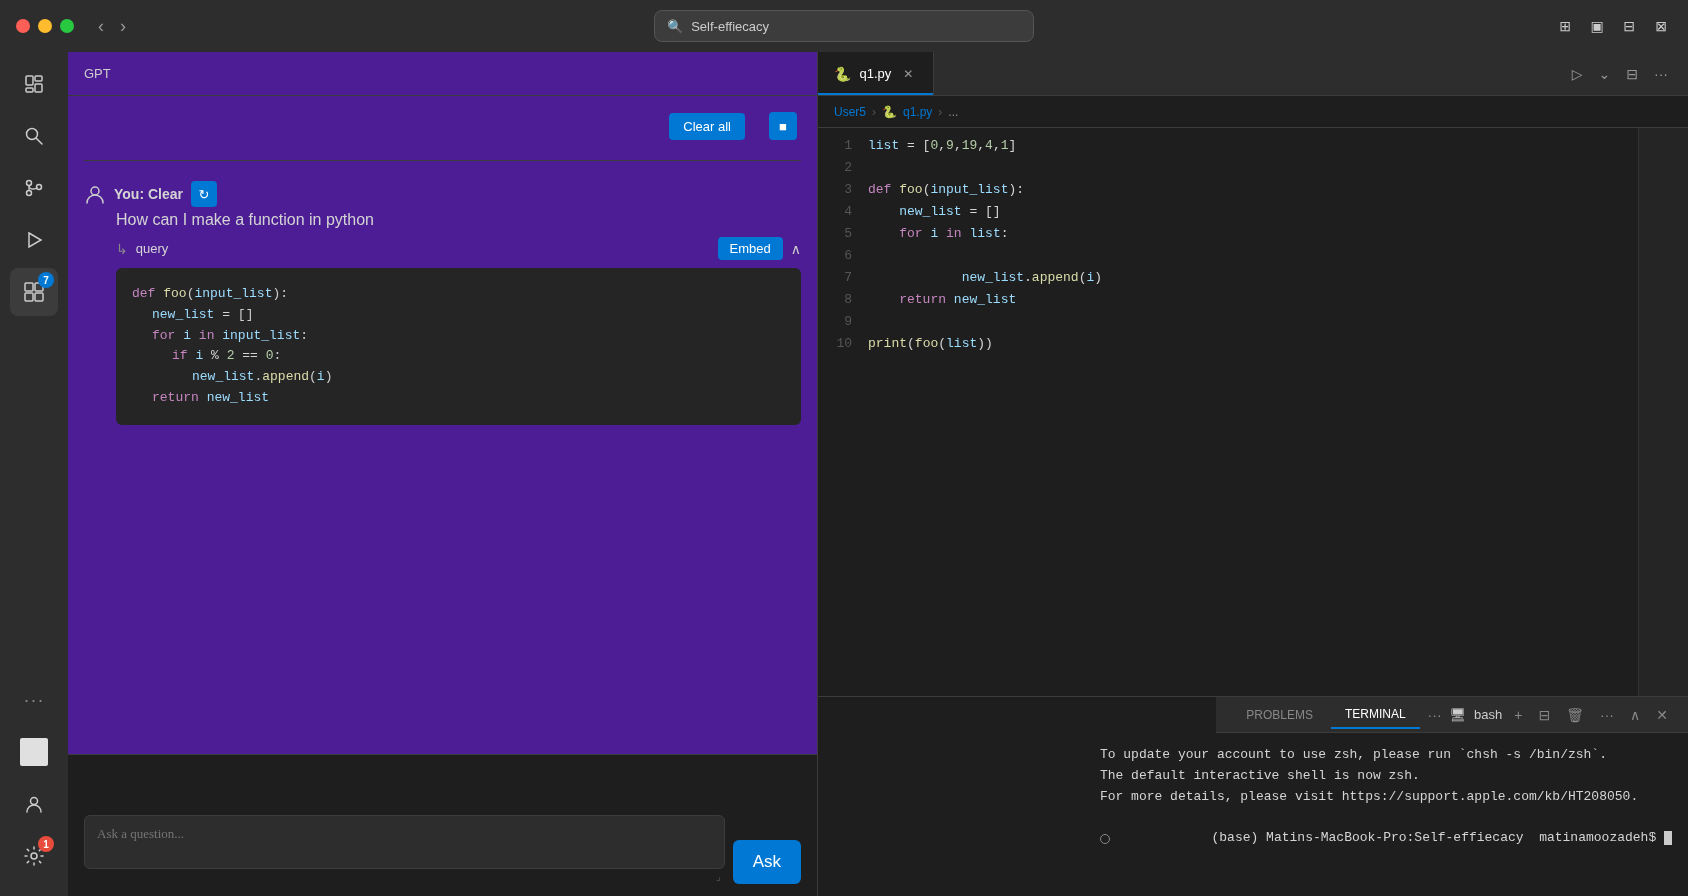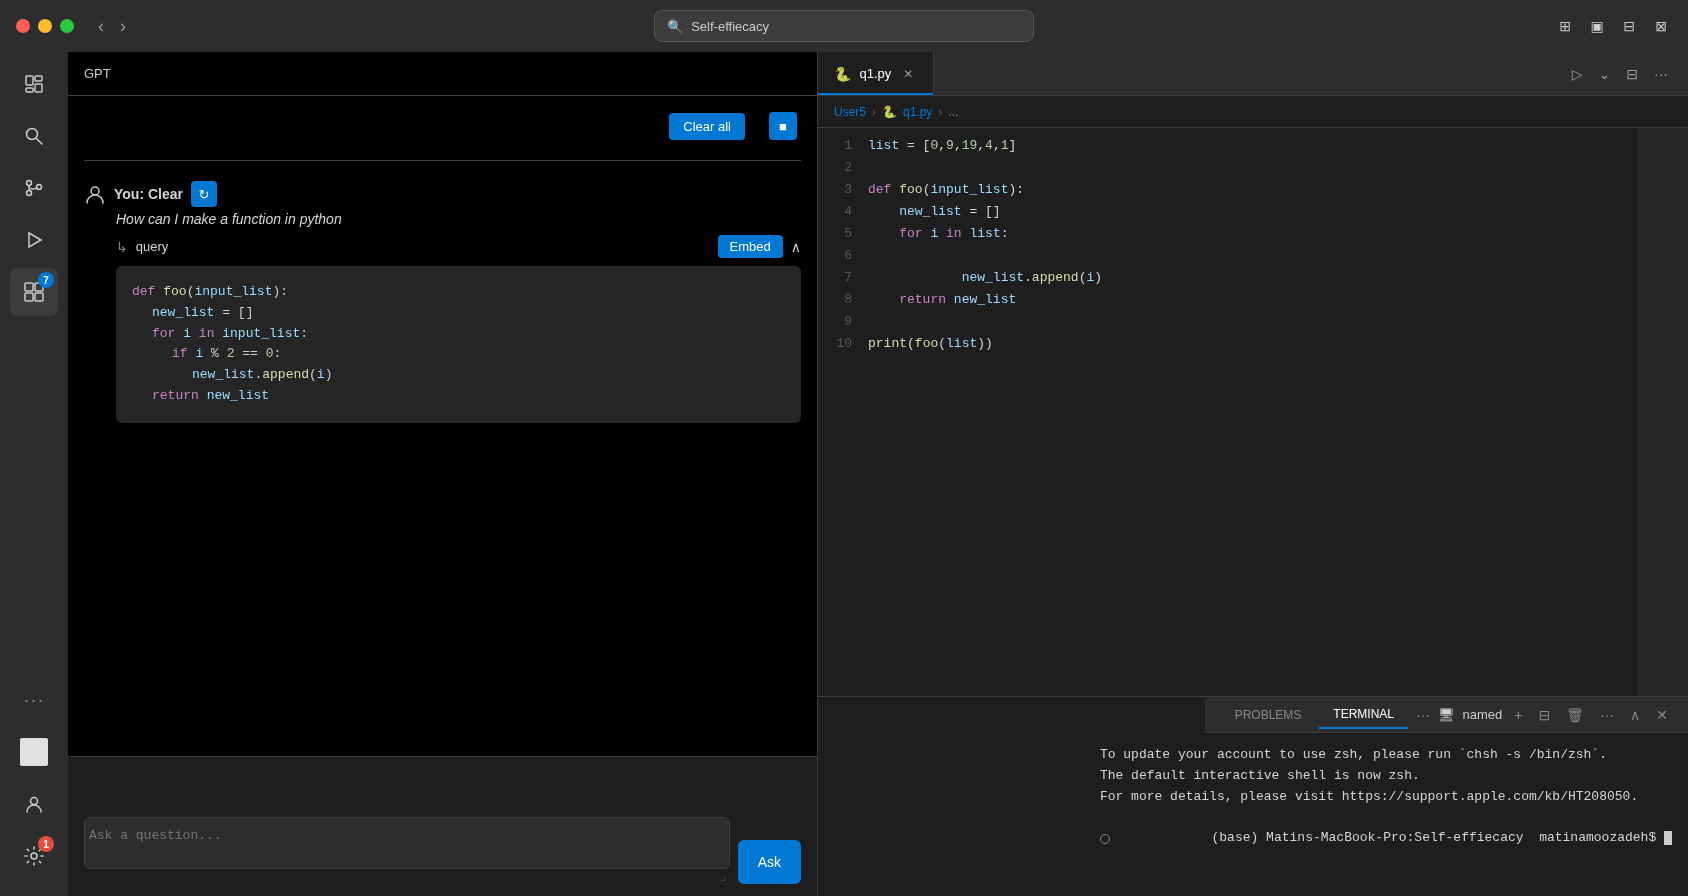--- a/index.html
+++ b/index.html
@@ -153,21 +153,21 @@
     .white-square {
       width: 28px;
       height: 28px;
       background: #e0e0e0;
       border-radius: 2px;
     }
 
     
     .left-panel {
       width: 750px;
-      background: #000000;
+      background: #4c1d95;
       display: flex;
       flex-direction: column;
       border-right: 1px solid #3c3c3c;
       flex-shrink: 0;
     }
     .panel-header {
       height: 44px;
       display: flex;
       align-items: center;
       padding: 0 16px;
@@ -233,24 +233,23 @@
       border-radius: 4px;
       width: 26px;
       height: 26px;
       display: flex;
       align-items: center;
       justify-content: center;
       cursor: pointer;
       font-size: 13px;
     }
     .query-text {
-      font-size: 14px;
+      font-size: 16px;
       color: #d4d4d4;
       padding: 4px 0 4px 32px;
-      font-style: italic;
     }
     .query-label-row {
       display: flex;
       align-items: center;
       gap: 8px;
       padding-left: 32px;
       margin-top: 4px;
     }
     .arrow-icon {
       color: #888;
@@ -321,34 +320,34 @@
       align-items: flex-end;
       background: #1e1e1e;
     }
     .chat-input {
       flex: 1;
       background: #2d2d2d;
       border: 1px solid #3c3c3c;
       border-radius: 6px;
       color: #ccc;
       font-size: 13px;
-      padding: 10px 4px;
+      padding: 10px 12px;
       resize: none;
       min-height: 44px;
       outline: none;
-      font-family: Liberation Mono, monospace;
+      font-family: Liberation Serif, serif;
       margin-top: 48px;
     }
     .btn-ask {
       background: #0078d4;
       color: #fff;
       border: none;
       border-radius: 6px;
       padding: 10px 20px;
-      font-size: 14px;
+      font-size: 17px;
       font-weight: 500;
       cursor: pointer;
       height: 44px;
     }
     .resize-handle {
       text-align: right;
       font-size: 10px;
       color: #555;
       padding: 2px 4px;
     }
@@ -769,21 +768,21 @@
       </div>
     </div>
 
     <div class="bottom-panel">
       <div class="bottom-tabs">
         <div class="bottom-tab">PROBLEMS</div>
         <div class="bottom-tab active">TERMINAL</div>
         <button class="bottom-action-btn">···</button>
         <div class="bottom-tab-actions">
           <span style="font-size:13px;">🖥</span>
-          <span style="font-size:13px;color:#ccc;">named</span>
+          <span style="font-size:13px;color:#ccc;">bash</span>
           <button class="bottom-action-btn">+</button>
           <button class="bottom-action-btn">⊟</button>
           <button class="bottom-action-btn">🗑</button>
           <button class="bottom-action-btn">···</button>
           <button class="bottom-action-btn">∧</button>
           <button class="bottom-action-btn">✕</button>
         </div>
       </div>
       <div class="terminal-content">
         <div class="terminal-line">To update your account to use zsh, please run `chsh -s /bin/zsh`.</div>

